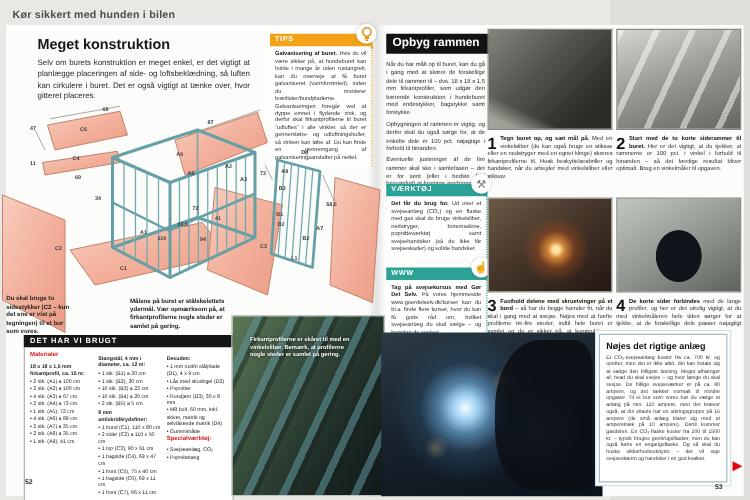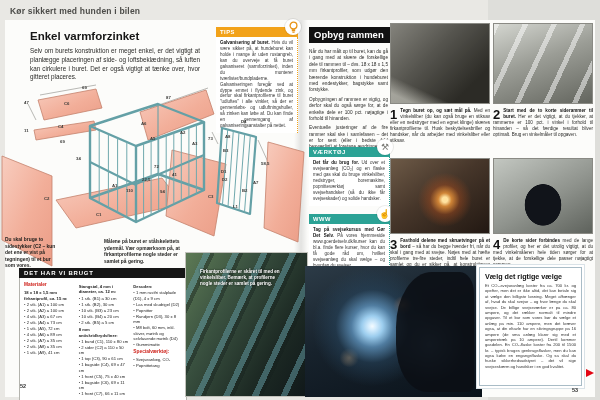--- a/index.html
+++ b/index.html
@@ -93,21 +93,21 @@
 </style>
 </head>
 <body>
 
 <div id="spread">
   <div id="spread-header">Kør sikkert med hunden i bilen</div>
   <div class="page" id="page-left"></div>
   <div class="page" id="page-right"></div>
   <div id="gutter"></div>
 
-  <div class="abs" id="section-title">Enkel varmforzinket</div>
+  <div class="abs" id="section-title">Meget konstruktion</div>
   <div class="abs" id="section-body">Selv om burets konstruktion er meget enkel, er det vigtigt at planlægge placeringen af side- og loftsbeklædning, så luften kan cirkulere i buret. Det er også vigtigt at tænke over, hvor gitteret placeres.</div>
 
   <div class="info-box" id="tips-box">
     <div class="icon-circle">
       <svg width="11" height="13" viewBox="0 0 11 13">
           <circle cx="5.5" cy="4.6" r="3.4" fill="none" stroke="#e89417" stroke-width="1.3"></circle>
           <rect x="3.8" y="8.2" width="3.4" height="2.1" fill="#e89417"></rect>
           <rect x="4.4" y="10.6" width="2.2" height="1.2" fill="#e89417"></rect>
         </svg>
     </div>
@@ -338,19 +338,19 @@
     <span class="num">4</span>
     <span class="lead">De korte sider forbindes</span>
     <span>med de lange profiler, og her er det utrolig vigtigt, at du med vinkelmåleren hele tiden sørger for at tjekke, at de forskellige dele passer nøjagtigt sammen.</span>
   </div>
 
   <div class="photo" id="photo-weld">
     <div class="welder"></div>
   </div>
 
   <div class="abs" id="anlaeg-box">
-    <div id="anlaeg-title">Vælg det rigtige vælge</div>
+    <div id="anlaeg-title">Nøjes det rigtige anlæg</div>
     <div id="anlaeg-body">Et CO₂-svejseanlæg koster fra ca. 700 kr. og opefter, men det er ikke altid, det kan betale sig at vælge den billigste løsning. Meget afhænger af, hvad du skal svejse – og hvor længe du skal svejse. De billige svejseværker er på ca. 80 ampere, og det rækker normalt til mindre opgaver. Til et bur som vores bør du vælge et anlæg på min. 110 ampere, men det kræver også, at din eltavle har en sikringsgruppe på 16 ampere (de små anlæg klarer sig med et amperetræk på 10 ampere). Dertil kommer gasdelen. En CO₂-flaske koster fra 200 til 1500 kr. – typisk bruges genbrugsflasker, men du kan også købe en engangsflaske. Og så skal du huske sikkerhedsudstyret – det vil sige svejseskærm og handsker i en god kvalitet.</div>
   </div>
 
   <div class="abs" id="next-triangle"></div>
   <div class="pageno" id="pageno-right">53</div>
 </div>
 
 </body></html>

